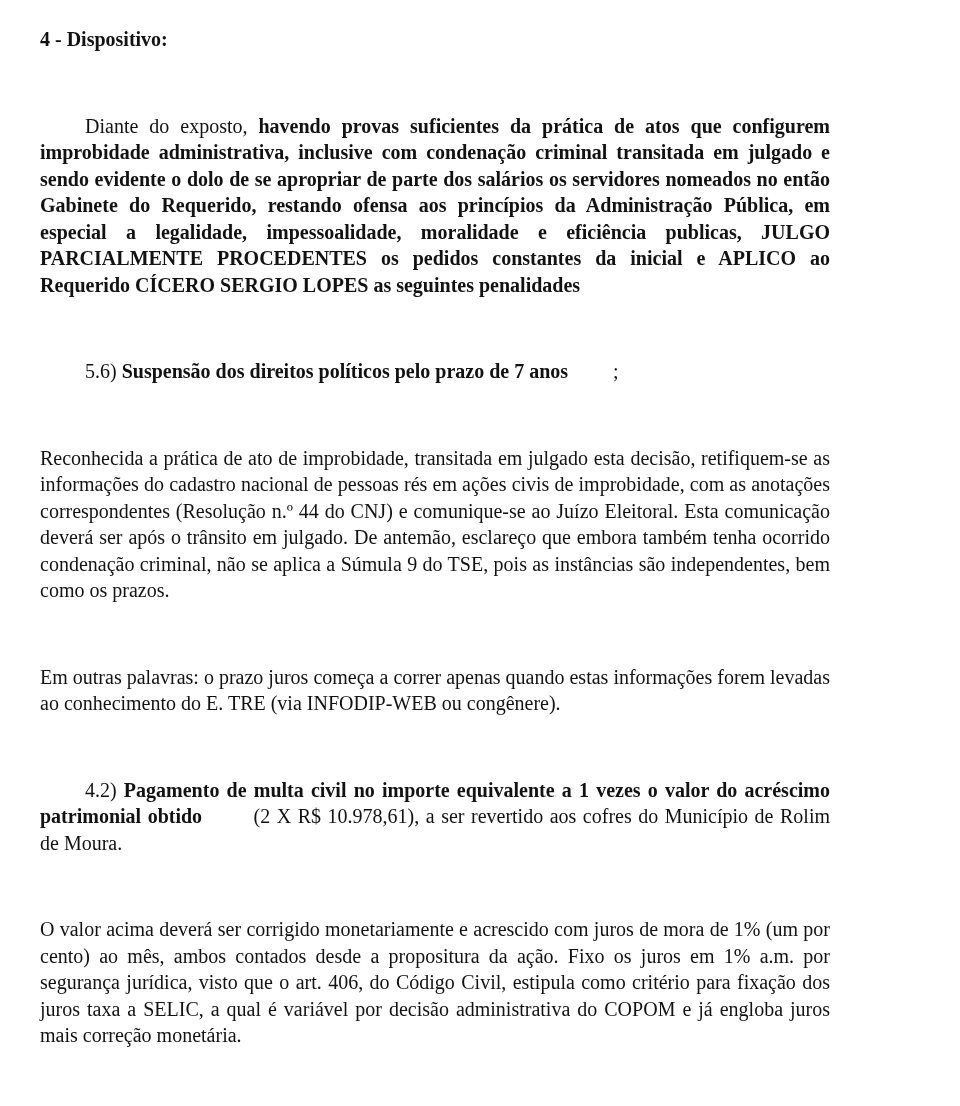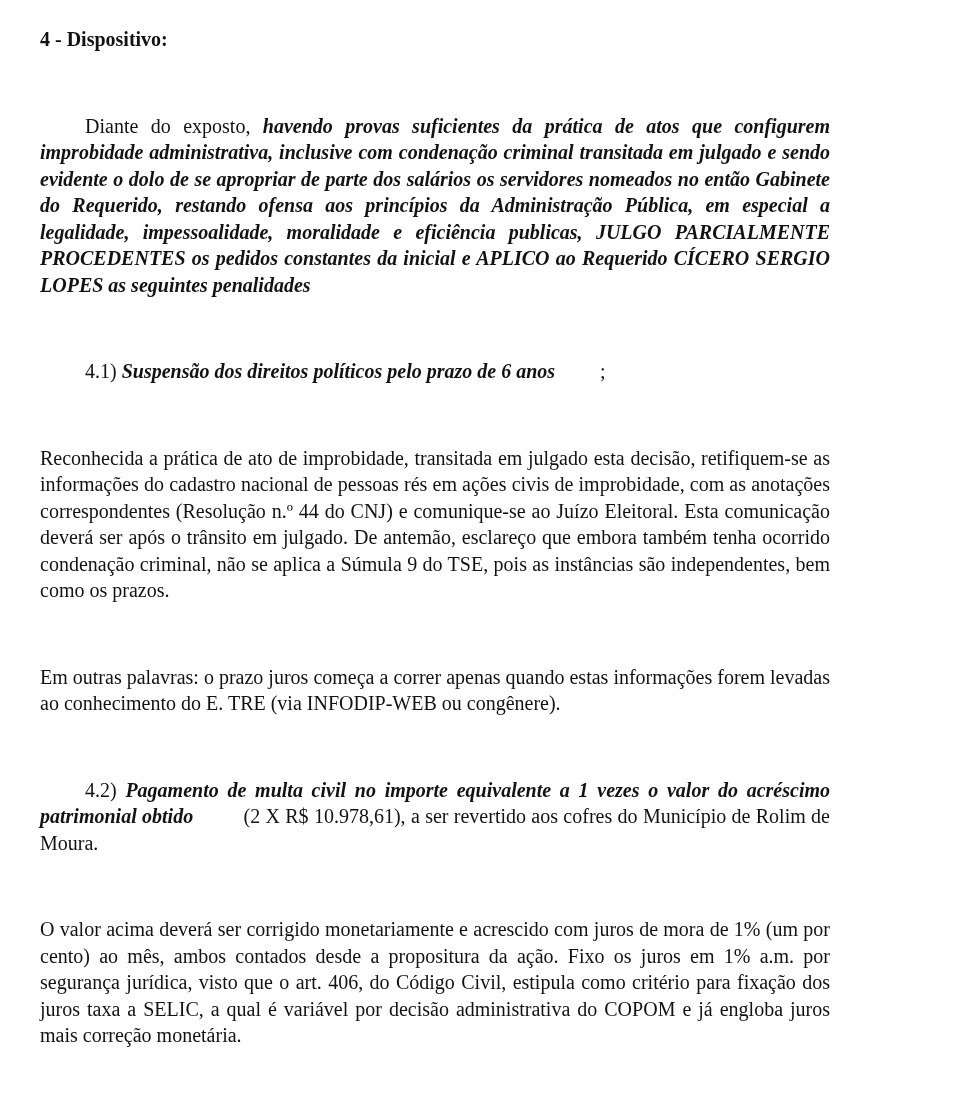--- a/index.html
+++ b/index.html
@@ -37,37 +37,36 @@
     text-justify: inter-word;
   }
   .para.single-line {
     text-align: left;
   }
   .para.last {
     margin-bottom: 8px;
   }
   .b {
     font-weight: 700;
-    font-style: italic;
   }
   .r {
     font-weight: 400;
     margin-left: 45px;
   }
 </style>
 </head>
 <body>
 
 <div class="page">
 
   <h2 class="doc-title">4 - Dispositivo:</h2>
 
   <p class="para"><span class="r">Diante do exposto, </span><span class="b">havendo provas suficientes da prática de atos que configurem improbidade administrativa, inclusive com condenação criminal transitada em julgado e sendo evidente o dolo de se apropriar de parte dos salários os servidores nomeados no então Gabinete do Requerido, restando ofensa aos princípios da Administração Pública, em especial a legalidade, impessoalidade, moralidade e eficiência publicas, JULGO PARCIALMENTE PROCEDENTES os pedidos constantes da inicial e APLICO ao Requerido CÍCERO SERGIO LOPES as seguintes penalidades</span></p>
 
-  <p class="para single-line"><span class="r">4.1) </span><span class="b">Suspensão dos direitos políticos pelo prazo de 6 anos</span><span class="r">;</span></p>
+  <p class="para single-line"><span class="r">5.6) </span><span class="b">Suspensão dos direitos políticos pelo prazo de 7 anos</span><span class="r">;</span></p>
 
   <p class="para">Reconhecida a prática de ato de improbidade, transitada em julgado esta decisão, retifiquem-se as informações do cadastro nacional de pessoas rés em ações civis de improbidade, com as anotações correspondentes (Resolução n.º 44 do CNJ) e comunique-se ao Juízo Eleitoral. Esta comunicação deverá ser após o trânsito em julgado. De antemão, esclareço que embora também tenha ocorrido condenação criminal, não se aplica a Súmula 9 do TSE, pois as instâncias são independentes, bem como os prazos.</p>
 
   <p class="para">Em outras palavras: o prazo juros começa a correr apenas quando estas informações forem levadas ao conhecimento do E. TRE (via INFODIP-WEB ou congênere).</p>
 
   <p class="para"><span class="r">4.2) </span><span class="b">Pagamento de multa civil no importe equivalente a 1 vezes o valor do acréscimo patrimonial obtido</span><span class="r"> (2 X R$ 10.978,61), a ser revertido aos cofres do Município de Rolim de Moura.</span></p>
 
   <p class="para last">O valor acima deverá ser corrigido monetariamente e acrescido com juros de mora de 1% (um por cento) ao mês, ambos contados desde a propositura da ação. Fixo os juros em 1% a.m. por segurança jurídica, visto que o art. 406, do Código Civil, estipula como critério para fixação dos juros taxa a SELIC, a qual é variável por decisão administrativa do COPOM e já engloba juros mais correção monetária.</p>
 
 </div>

